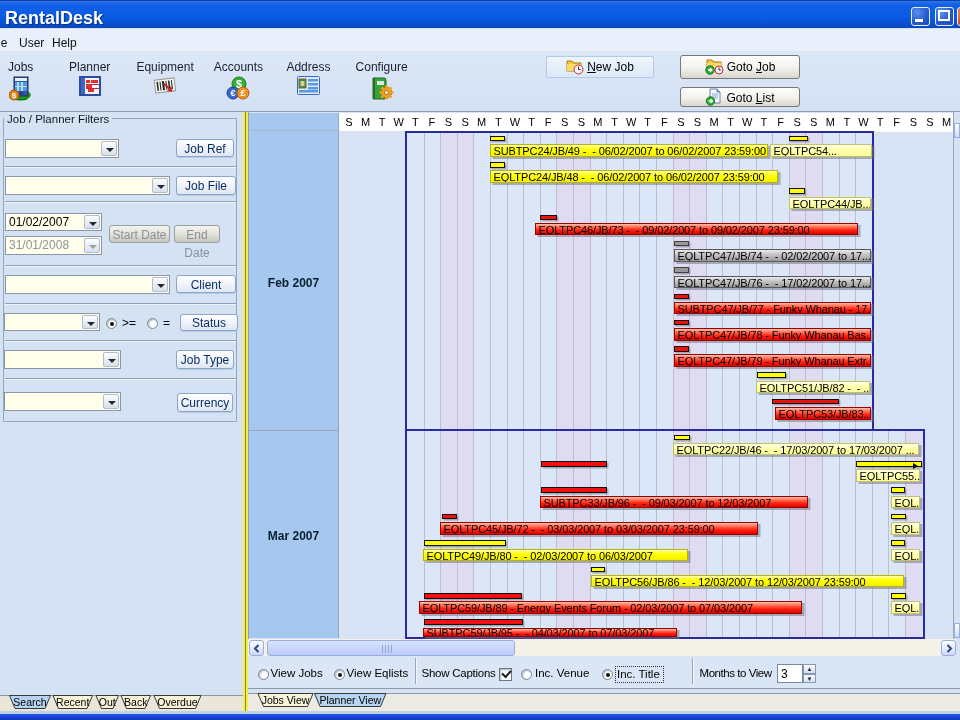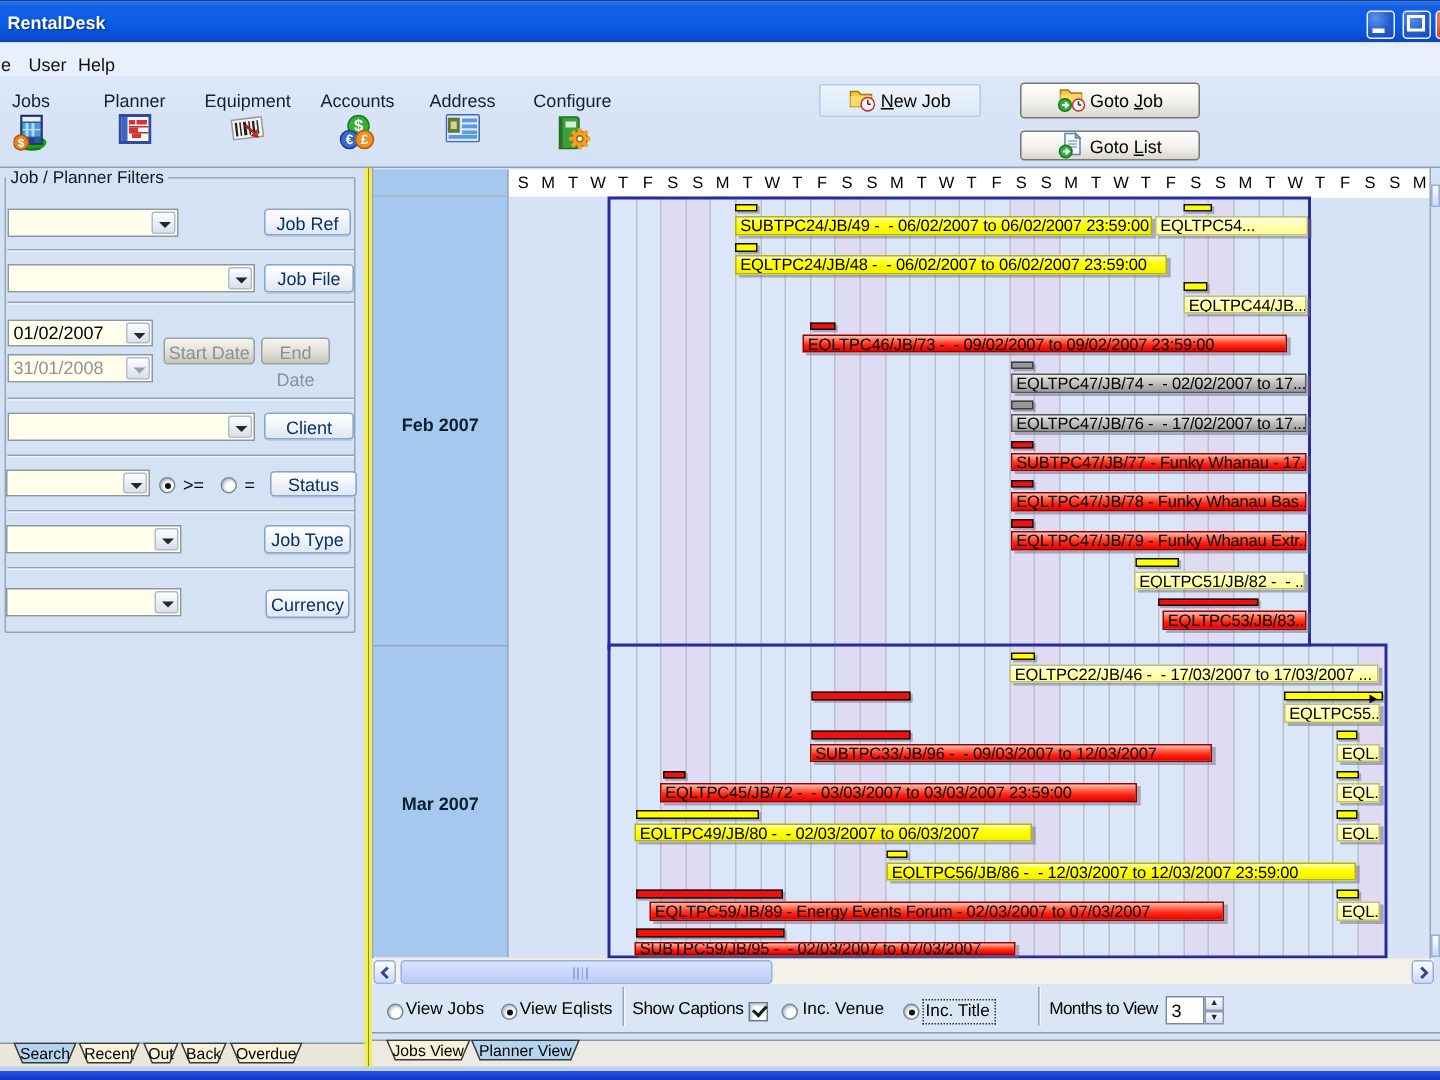--- a/index.html
+++ b/index.html
@@ -1,17 +1,17 @@
 <!DOCTYPE html>
 <html><head><meta charset="utf-8"><style>
 * {margin:0;padding:0;box-sizing:border-box}
 html,body {width:960px;height:720px;overflow:hidden;font-family:"Liberation Sans",sans-serif;position:relative;background:#d5e2f4}
 
 #title {position:absolute;left:0;top:0;width:960px;height:28px;background:linear-gradient(180deg,#2e74e8 0%,#1260e6 14%,#0a5ce6 55%,#0850d2 85%,#0a46b8 100%);border-top:1px solid #0a40aa}
-#title .txt {position:absolute;left:5px;top:7px;color:#fff;font-weight:bold;font-size:12px;text-shadow:1px 1px 1px #0a3080}
+#title .txt {position:absolute;left:5px;top:7px;color:#fff;font-weight:bold;font-size:18px;text-shadow:1px 1px 1px #0a3080}
 .wbtn {position:absolute;top:6px;width:19px;height:19px;border-radius:3px;border:1px solid #e8f0fc;color:#fff;text-align:center}
 .wbtn.mm {background:radial-gradient(circle at 30% 25%,#5a92e8,#2458cc 60%,#1a48b4)}
 .wbtn.cl {background:radial-gradient(circle at 30% 25%,#ec9270,#d4512a 60%,#b23a18)}
 
 #menu {position:absolute;left:0;top:29px;width:960px;height:22px;background:#e9f0fb;font-size:12px;color:#111}
 #menu span {position:absolute;top:7px}
 
 #tbar {position:absolute;left:0;top:51px;width:960px;height:60px;background:linear-gradient(180deg,#dce7f7,#d4e1f4)}
 .tlab {position:absolute;top:9px;width:80px;text-align:center;font-size:12px;color:#16202c}
 .ticon {position:absolute;top:25px}
@@ -406,25 +406,25 @@
     <div class="bar br" style="left:440px;top:522.1px;width:318px;height:12.6px;line-height:13.1px">EQLTPC45/JB/72 -  - 03/03/2007 to 03/03/2007 23:59:00</div>
     <div class="mk my" style="left:891px;top:513.8px;width:14.5px"></div>
     <div class="bar bp" style="left:891px;top:522.1px;width:29px;height:12.6px;line-height:13.1px">EQL...</div>
     <div class="mk my" style="left:424px;top:540.2px;width:82px"></div>
     <div class="bar by" style="left:423px;top:548.5px;width:265px;height:12.6px;line-height:13.1px">EQLTPC49/JB/80 -  - 02/03/2007 to 06/03/2007</div>
     <div class="mk my" style="left:891px;top:540.2px;width:14px"></div>
     <div class="bar bp" style="left:891px;top:548.5px;width:29px;height:12.6px;line-height:13.1px">EQL...</div>
     <div class="mk my" style="left:591px;top:566.6px;width:14px"></div>
     <div class="bar by" style="left:591px;top:574.9px;width:313px;height:12.6px;line-height:13.1px">EQLTPC56/JB/86 -  - 12/03/2007 to 12/03/2007 23:59:00</div>
     <div class="mk mr" style="left:424px;top:593px;width:98px"></div>
-    <div class="bar br" style="left:433px;top:601.3px;width:383px;height:12.6px;line-height:13.1px">EQLTPC59/JB/89 - Energy Events Forum - 02/03/2007 to 07/03/2007</div>
+    <div class="bar br" style="left:419px;top:601.3px;width:383px;height:12.6px;line-height:13.1px">EQLTPC59/JB/89 - Energy Events Forum - 02/03/2007 to 07/03/2007</div>
     <div class="mk my" style="left:891px;top:593px;width:14.5px"></div>
     <div class="bar bp" style="left:891px;top:601.3px;width:29px;height:12.6px;line-height:13.1px">EQL...</div>
     <div class="mk mr" style="left:424px;top:619.4px;width:99px"></div>
-    <div class="bar br" style="left:423px;top:627.7px;width:254px;height:9.2px;line-height:9.7px">SUBTPC59/JB/95 -  - 02/03/2007 to 07/03/2007</div>
+    <div class="bar br" style="left:423px;top:627.7px;width:254px;height:9.2px;line-height:9.7px">SUBTPC59/JB/95 -  - 04/03/2007 to 07/03/2007</div>
  <div id="mcol" style="position:absolute;left:249px;top:113px;width:89.5px;height:525px;background:#a6c8ee;border-right:1px solid #98a8bc">
    <div style="position:absolute;left:0;top:0;width:100%;height:18px;border-bottom:1px solid #a8b8cc"></div>
    <div style="position:absolute;left:0;top:18px;width:100%;height:300px;border-bottom:1px solid #98a8bc"></div>
  </div>
  <div class="mlab" style="left:249px;top:276px">Feb 2007</div>
  <div class="mlab" style="left:249px;top:529px">Mar 2007</div>
 </div>
 <div id="hscroll">
  <div class="sarr" style="left:0.5px"><svg width="14" height="15">
         <path d="M8.5 4 L5 7.5 L8.5 11" stroke="#35458c" stroke-width="2" fill="none"></path>

